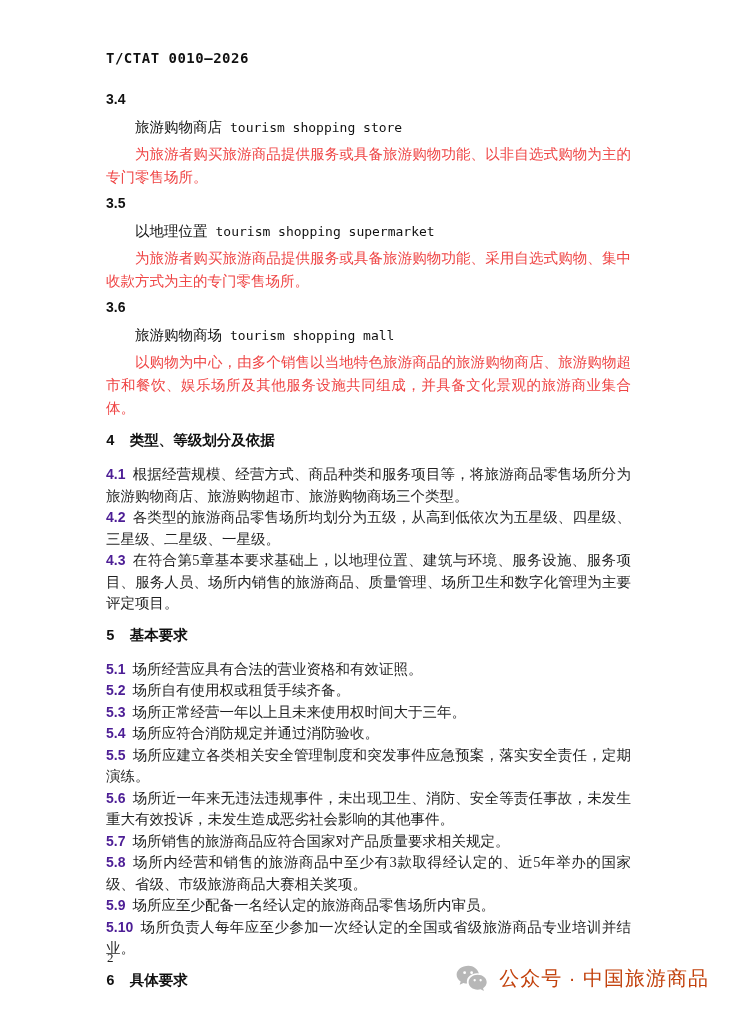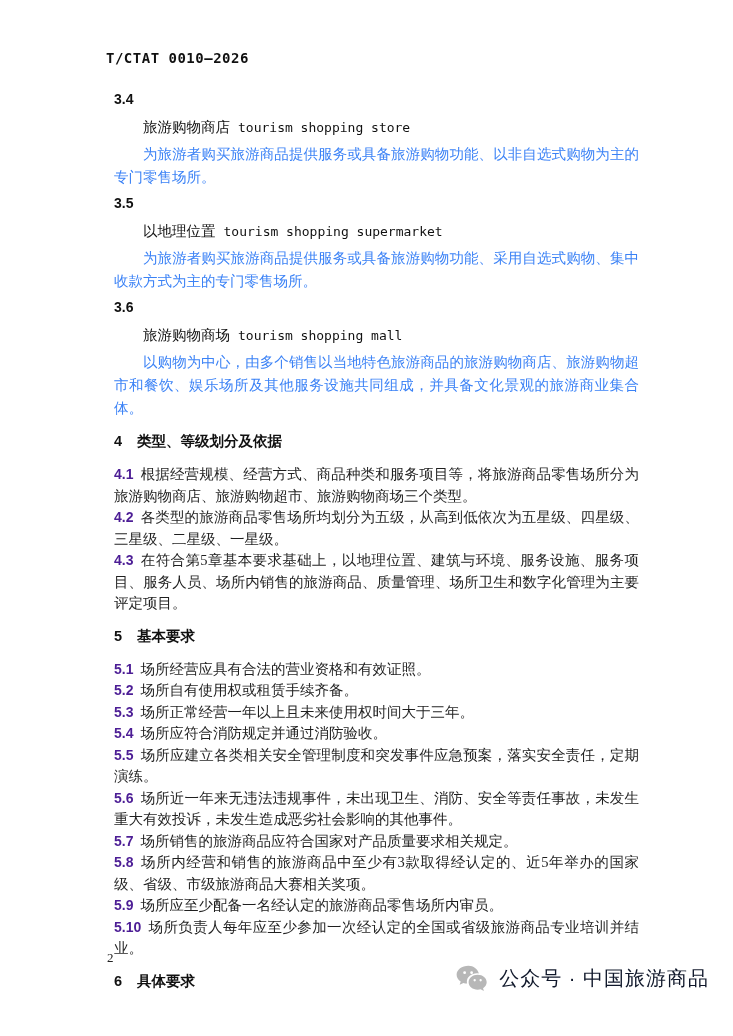--- a/index.html
+++ b/index.html
@@ -17,21 +17,21 @@
     left: 106px;
     top: 50px;
     font-family: "DejaVu Sans Mono", monospace;
     font-weight: bold;
     font-size: 14px;
     letter-spacing: 0.5px;
     color: #111;
   }
   .content {
     position: absolute;
-    left: 114px;
+    left: 106px;
     top: 86px;
     width: 525px;
   }
   
   .b-clause {
     margin: 2px 0 6px;
     line-height: 22px;
     font-family: "Liberation Sans", sans-serif;
     font-weight: bold;
     font-size: 14px;
@@ -55,27 +55,27 @@
     margin-left: 8px;
     color: #111;
   }
   
   .b-para {
     margin: 0 0 3px;
     line-height: 23px;
     font-size: 14.5px;
     text-indent: 2em;
     text-align: justify;
-    color: #3b82f6;
+    color: #ef4444;
   }
   
   .b-chapter {
     margin: 10px 0 12px;
     line-height: 22px;
-    font-family: Liberation Sans, sans-serif;
+    font-family: Liberation Mono, monospace;
     font-weight: bold;
     font-size: 14.5px;
     color: #111;
   }
   .b-chapter .num { margin-right: 15px; }
   
   .b-item {
     margin: 0;
     line-height: 21.5px;
     font-size: 14.5px;
@@ -152,21 +152,21 @@
       <p class="b-item"><span class="num">5.7</span><span class="text">场所销售的旅游商品应符合国家对产品质量要求相关规定。</span></p>
       <p class="b-item"><span class="num">5.8</span><span class="text">场所内经营和销售的旅游商品中至少有3款取得经认定的、近5年举办的国家级、省级、市级旅游商品大赛相关奖项。</span></p>
       <p class="b-item"><span class="num">5.9</span><span class="text">场所应至少配备一名经认定的旅游商品零售场所内审员。</span></p>
       <p class="b-item"><span class="num">5.10</span><span class="text">场所负责人每年应至少参加一次经认定的全国或省级旅游商品专业培训并结业。</span></p>
       <div class="b-chapter"><span class="num">6</span><span class="title">具体要求</span></div>
       <div class="b-sub"><span class="num">6.1</span><span class="title">地理位置</span></div>
     </div>
 
   <div class="page-number">2</div>
 
-  <div class="watermark" style="color: #0f172a;">
+  <div class="watermark" style="color: #c2410c;">
     <svg class="wechat-icon" viewBox="0 0 36 29" xmlns="http://www.w3.org/2000/svg">
       <g fill="#b7b7b7">
         <path d="M13.2 0.8 C6.0 0.8 0.4 5.0 0.4 10.4 C0.4 13.4 2.1 16.0 4.8 17.8 L3.7 21.2 L7.7 19.2 C9.0 19.6 10.3 19.9 11.7 20.0 C11.5 19.3 11.4 18.6 11.4 17.9 C11.4 12.9 16.3 8.9 22.3 8.9 C23.0 8.9 23.6 8.95 24.3 9.05 C22.9 4.3 18.5 0.8 13.2 0.8 Z"></path>
         <path d="M23.0 10.6 C17.6 10.6 13.3 14.2 13.3 18.6 C13.3 23.0 17.6 26.6 23.0 26.6 C24.1 26.6 25.2 26.45 26.2 26.15 L29.7 28.0 L28.8 25.1 C31.0 23.6 32.7 21.3 32.7 18.6 C32.7 14.2 28.4 10.6 23.0 10.6 Z"></path>
       </g>
       <g fill="#ffffff">
         <circle cx="9.0" cy="8.2" r="1.5"></circle>
         <circle cx="16.5" cy="8.2" r="1.5"></circle>
         <circle cx="19.8" cy="16.4" r="1.25"></circle>
         <circle cx="26.2" cy="16.4" r="1.25"></circle>

